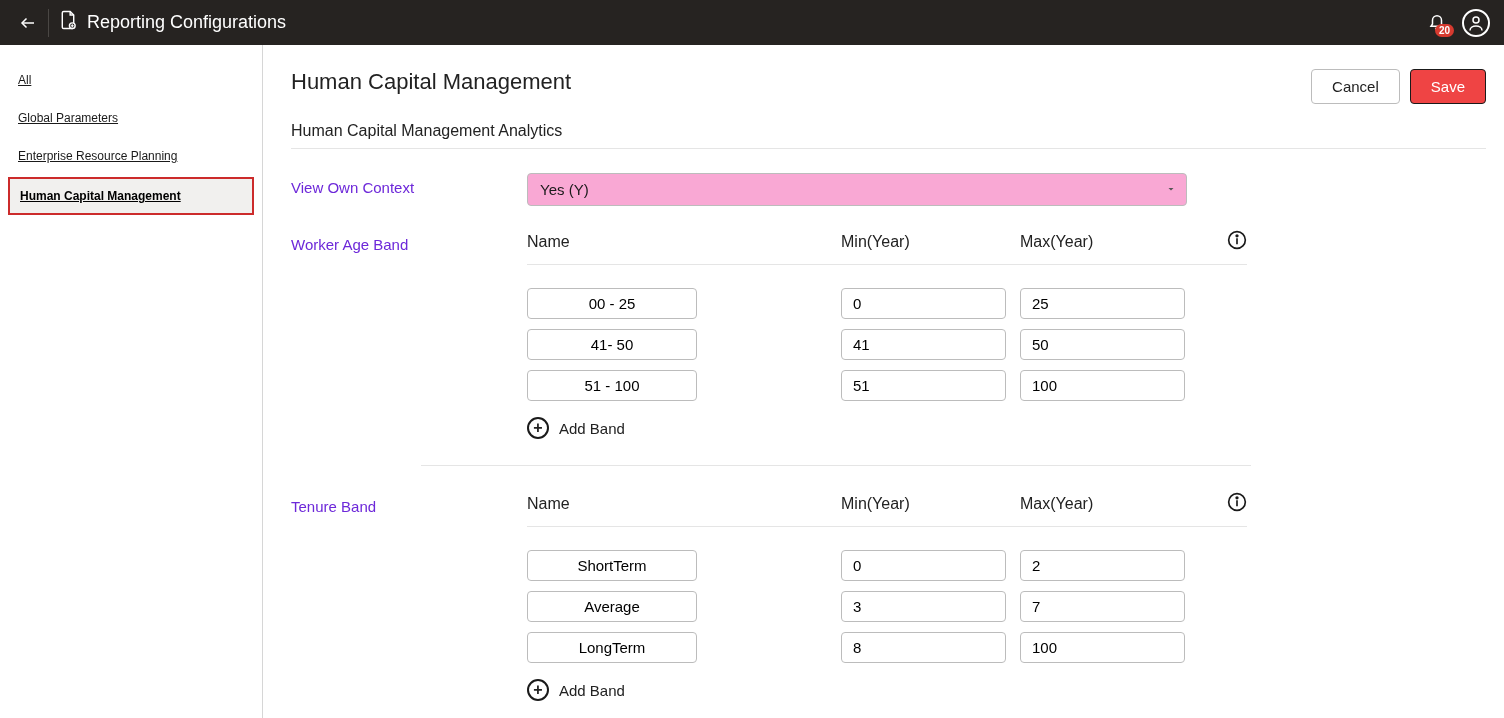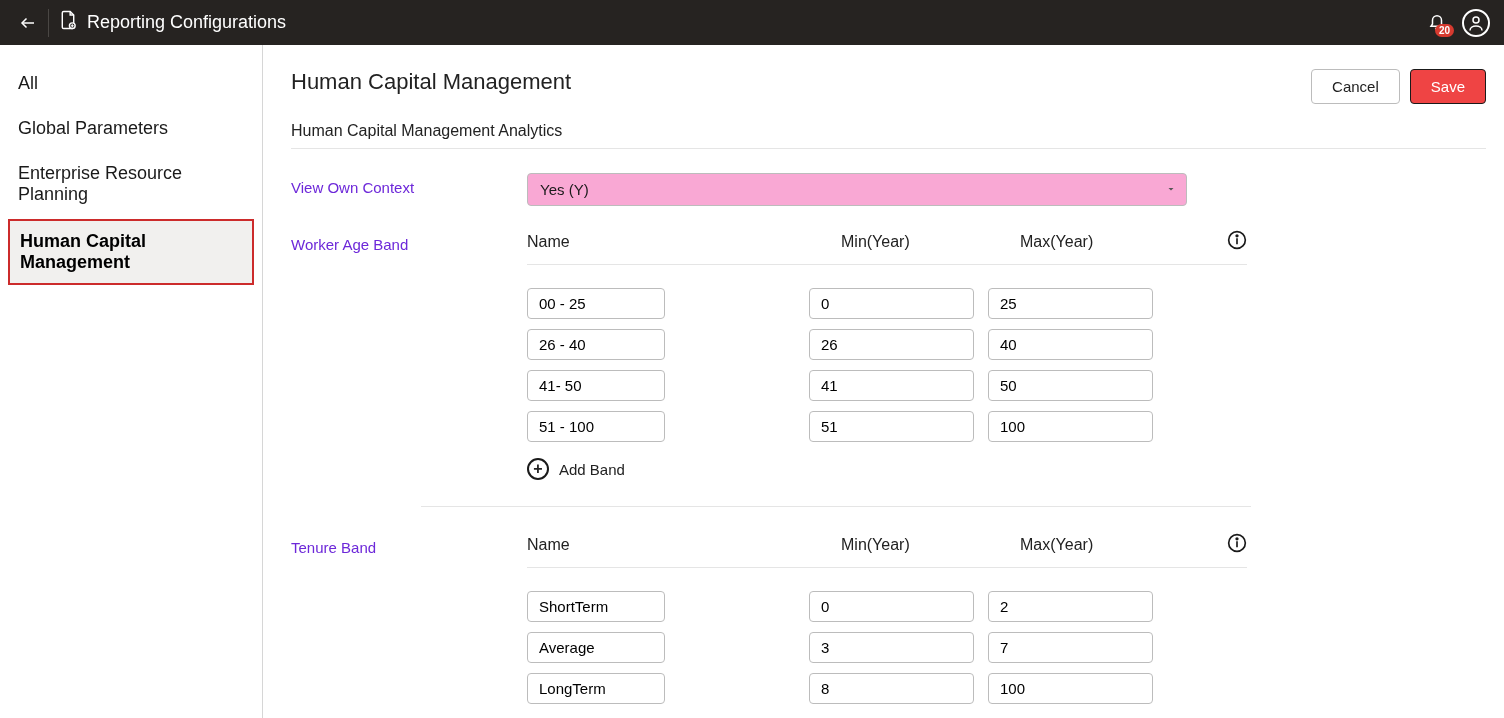--- a/index.html
+++ b/index.html
@@ -12,21 +12,21 @@
   .topbar .title-wrap { display: flex; align-items: center; gap: 10px; font-size: 18px; font-weight: 500; }
   .topbar .spacer { flex: 1; }
   .topbar .notif { position: relative; margin-right: 16px; cursor: pointer; text-decoration: underline; }
   .badge { position: absolute; bottom: -2px; right: -8px; background: #d63a2f; color: #fff; font-size: 10px; font-weight: 600; border-radius: 8px; padding: 1px 4px; line-height: 11px; }
   .avatar { width: 28px; height: 28px; border-radius: 50%; border: 2px solid #fff; display: flex; align-items: center; justify-content: center; cursor: pointer; }
   .avatar svg { width: 18px; height: 18px; }
 
   
   .layout { display: flex; height: calc(100vh - 45px); }
   .sidebar { width: 263px; border-right: 1px solid #d6d6d6; padding-top: 16px; }
-  .sidebar-item { padding: 12px 18px; font-size: 18px; color: #1a1a1a; cursor: pointer; }
+  .sidebar-item { padding: 12px 18px; font-size: 12px; color: #1a1a1a; cursor: pointer; text-decoration: underline; }
   .sidebar-item.selected { background: #f1f0ee; font-weight: 600; color: #000; position: relative; margin: 2px 8px; border: 2px solid #cc2b2b; padding: 10px 10px; }
 
   .main { flex: 1; padding: 24px 18px 40px 28px; overflow-y: auto; }
 
   .page-header { display: flex; align-items: flex-start; justify-content: space-between; margin-bottom: 18px; }
   .page-title { font-size: 22px; font-weight: 500; color: #222; }
   .actions { display: flex; gap: 10px; }
   .btn { padding: 8px 20px; font-size: 15px; border-radius: 4px; cursor: pointer; }
   .btn-outline { background: #fff; border: 1px solid #bcbcbc; color: #222; }
   .btn-dark { background: #ef4444; border: 1px solid #1a1a1a; color: #fff; }
@@ -46,21 +46,21 @@
   .band-header { display: flex; gap: 14px; margin-bottom: 23px; align-items: center; padding-bottom: 10px; border-bottom: 1px solid #e5e5e5; }
   .band-header .col { font-size: 16px; color: #222; }
   .col.name  { width: 170px; margin-right: 130px; }
   .col.min   { width: 165px; margin-right: 0; }
   .col.max   { width: 165px; margin-right: 0; }
   .info { margin-left: auto; cursor: pointer; }
 
   .band-rows { display: flex; flex-direction: column; gap: 10px; margin-top: 16px; }
   .band-row { display: flex; gap: 14px; }
   .band-row .inp { border: 1px solid #bcbcbc; border-radius: 4px; padding: 6px 11px; font-size: 15px; background: #fff; }
-  .band-row .inp.name { width: 138px; margin-right: 130px; }
+  .band-row .inp.name { width: 170px; margin-right: 130px; text-align: center; }
   .band-row .inp.min  { width: 165px; }
   .band-row .inp.max  { width: 165px; }
 
   .add-band { display: flex; align-items: center; gap: 10px; margin-top: 16px; cursor: pointer; font-size: 15px; color: #222; }
   .plus-circle { width: 22px; height: 22px; border: 2px solid #1a1a1a; border-radius: 50%; display: flex; align-items: center; justify-content: center; font-size: 16px; font-weight: 700; line-height: 1; }
 
   .section-hr { border: none; border-top: 1px solid #e5e5e5; margin: 26px 0 26px 130px; max-width: 830px; }
 </style>
 </head>
 <body>
@@ -149,25 +149,20 @@
                 </svg>
             </div>
           </div>
           <div class="band-rows" id="age-band-rows">
               <div class="band-row">
                 <input class="inp name" value="00 - 25" style="">
                 <input class="inp min" value="0" style="">
                 <input class="inp max" value="25" style="">
               </div>
               <div class="band-row">
-                <input class="inp name" value="26 - 40" style="">
-                <input class="inp min" value="26" style="">
-                <input class="inp max" value="40" style="">
-              </div>
-              <div class="band-row">
                 <input class="inp name" value="41- 50" style="">
                 <input class="inp min" value="41" style="">
                 <input class="inp max" value="50" style="">
               </div>
               <div class="band-row">
                 <input class="inp name" value="51 - 100" style="">
                 <input class="inp min" value="51" style="">
                 <input class="inp max" value="100" style="">
               </div>
             </div>

